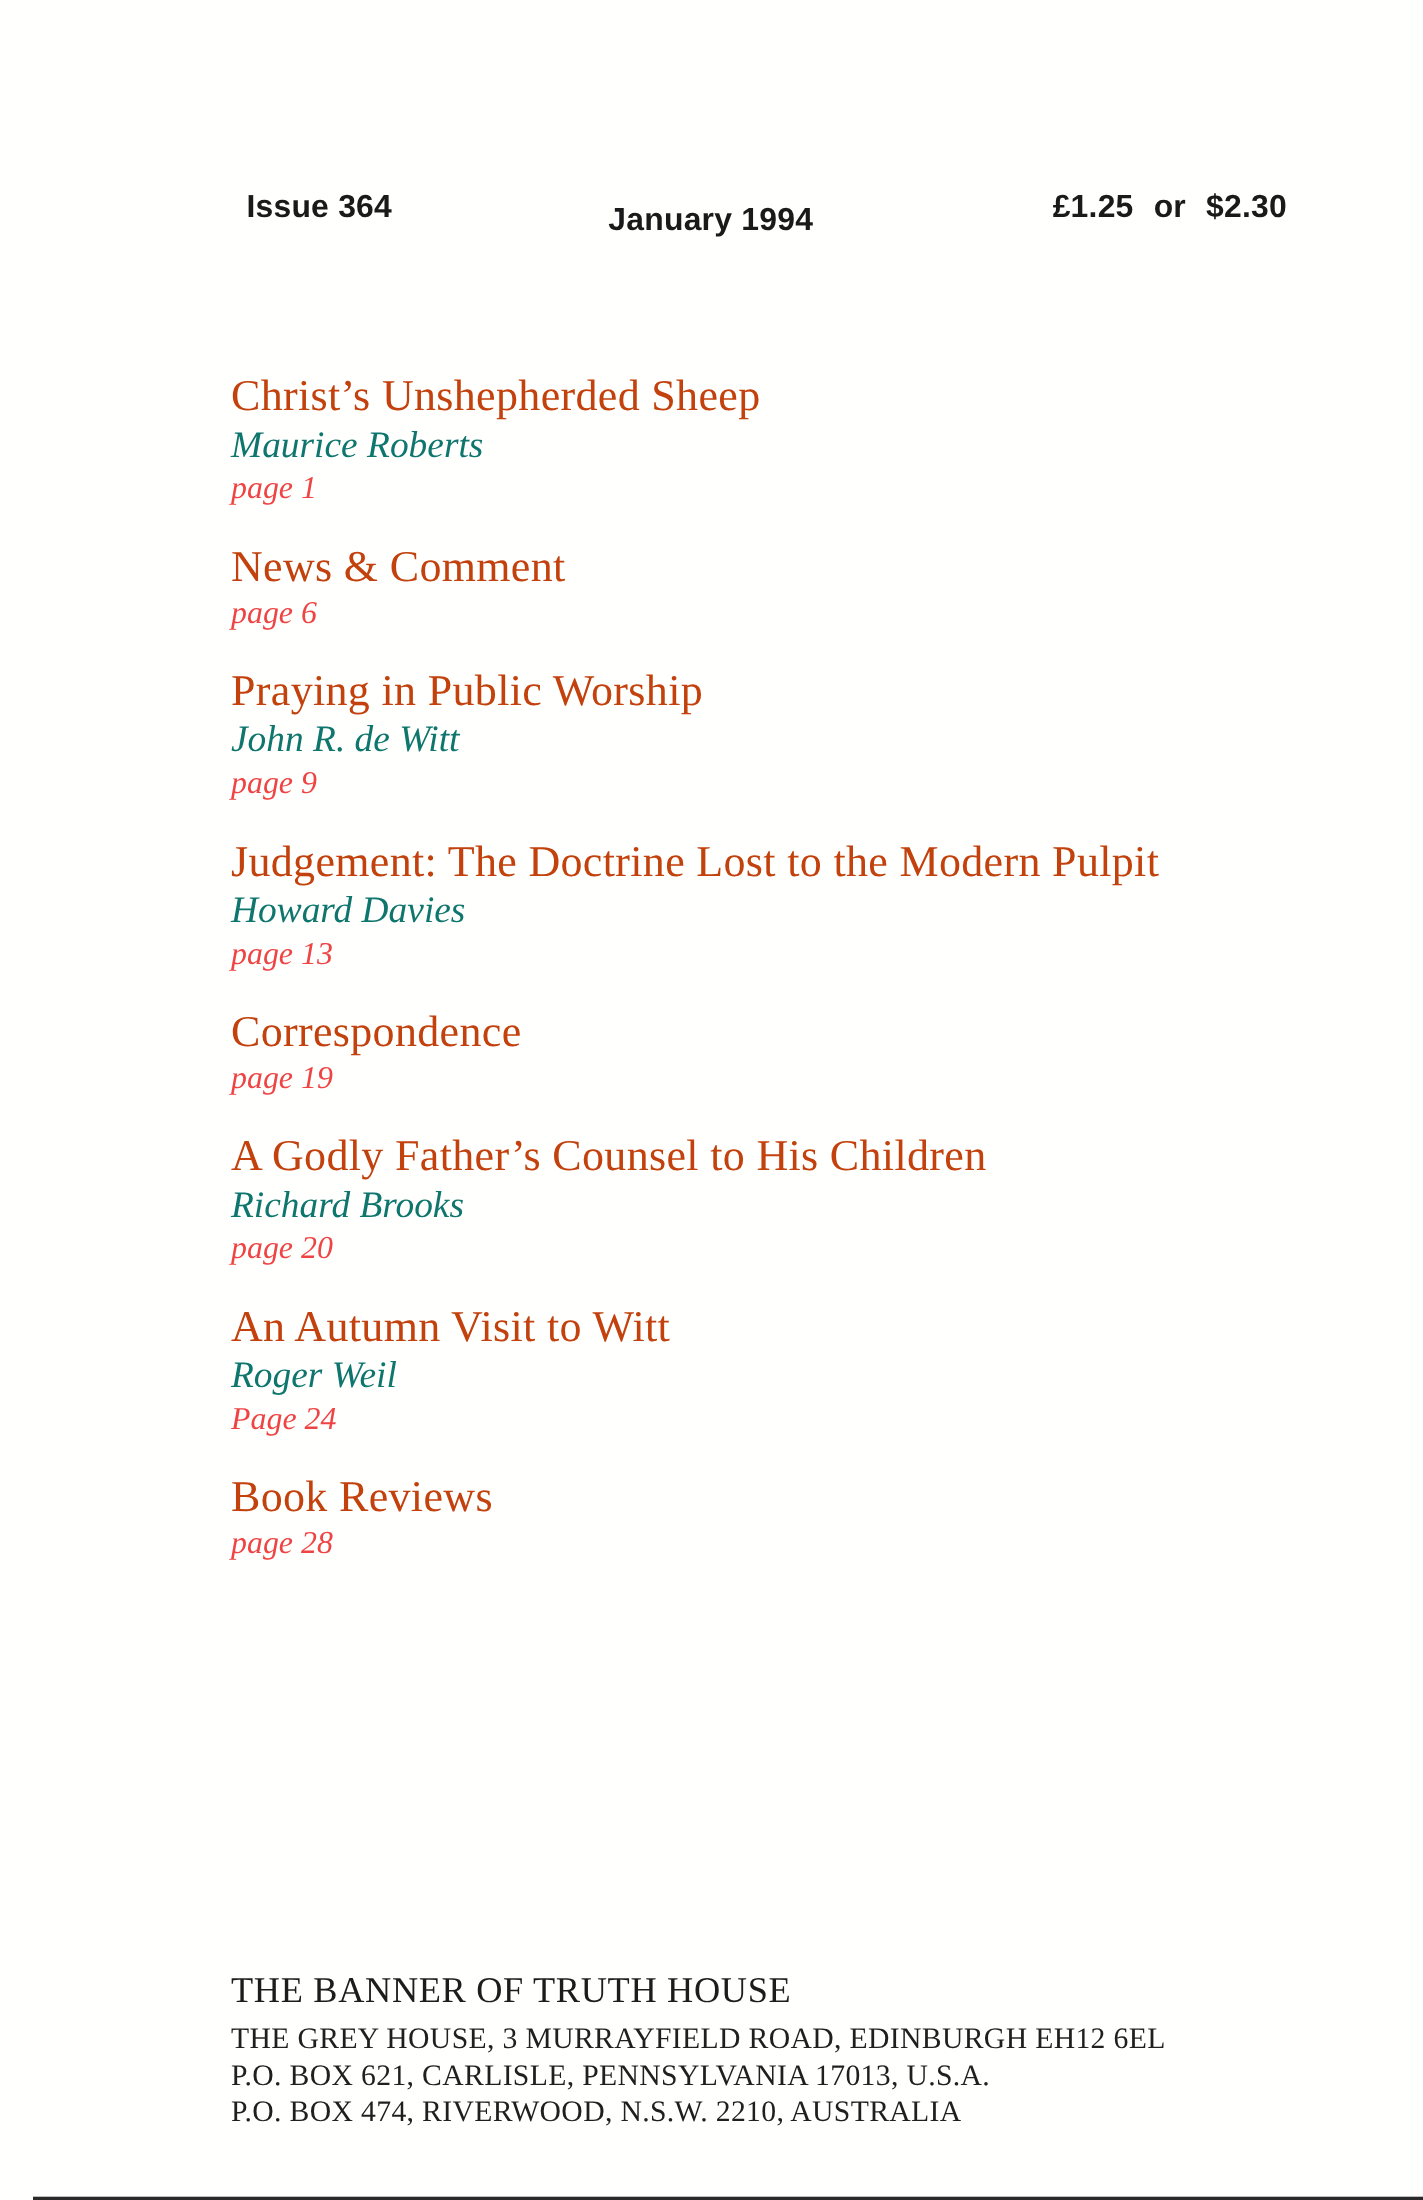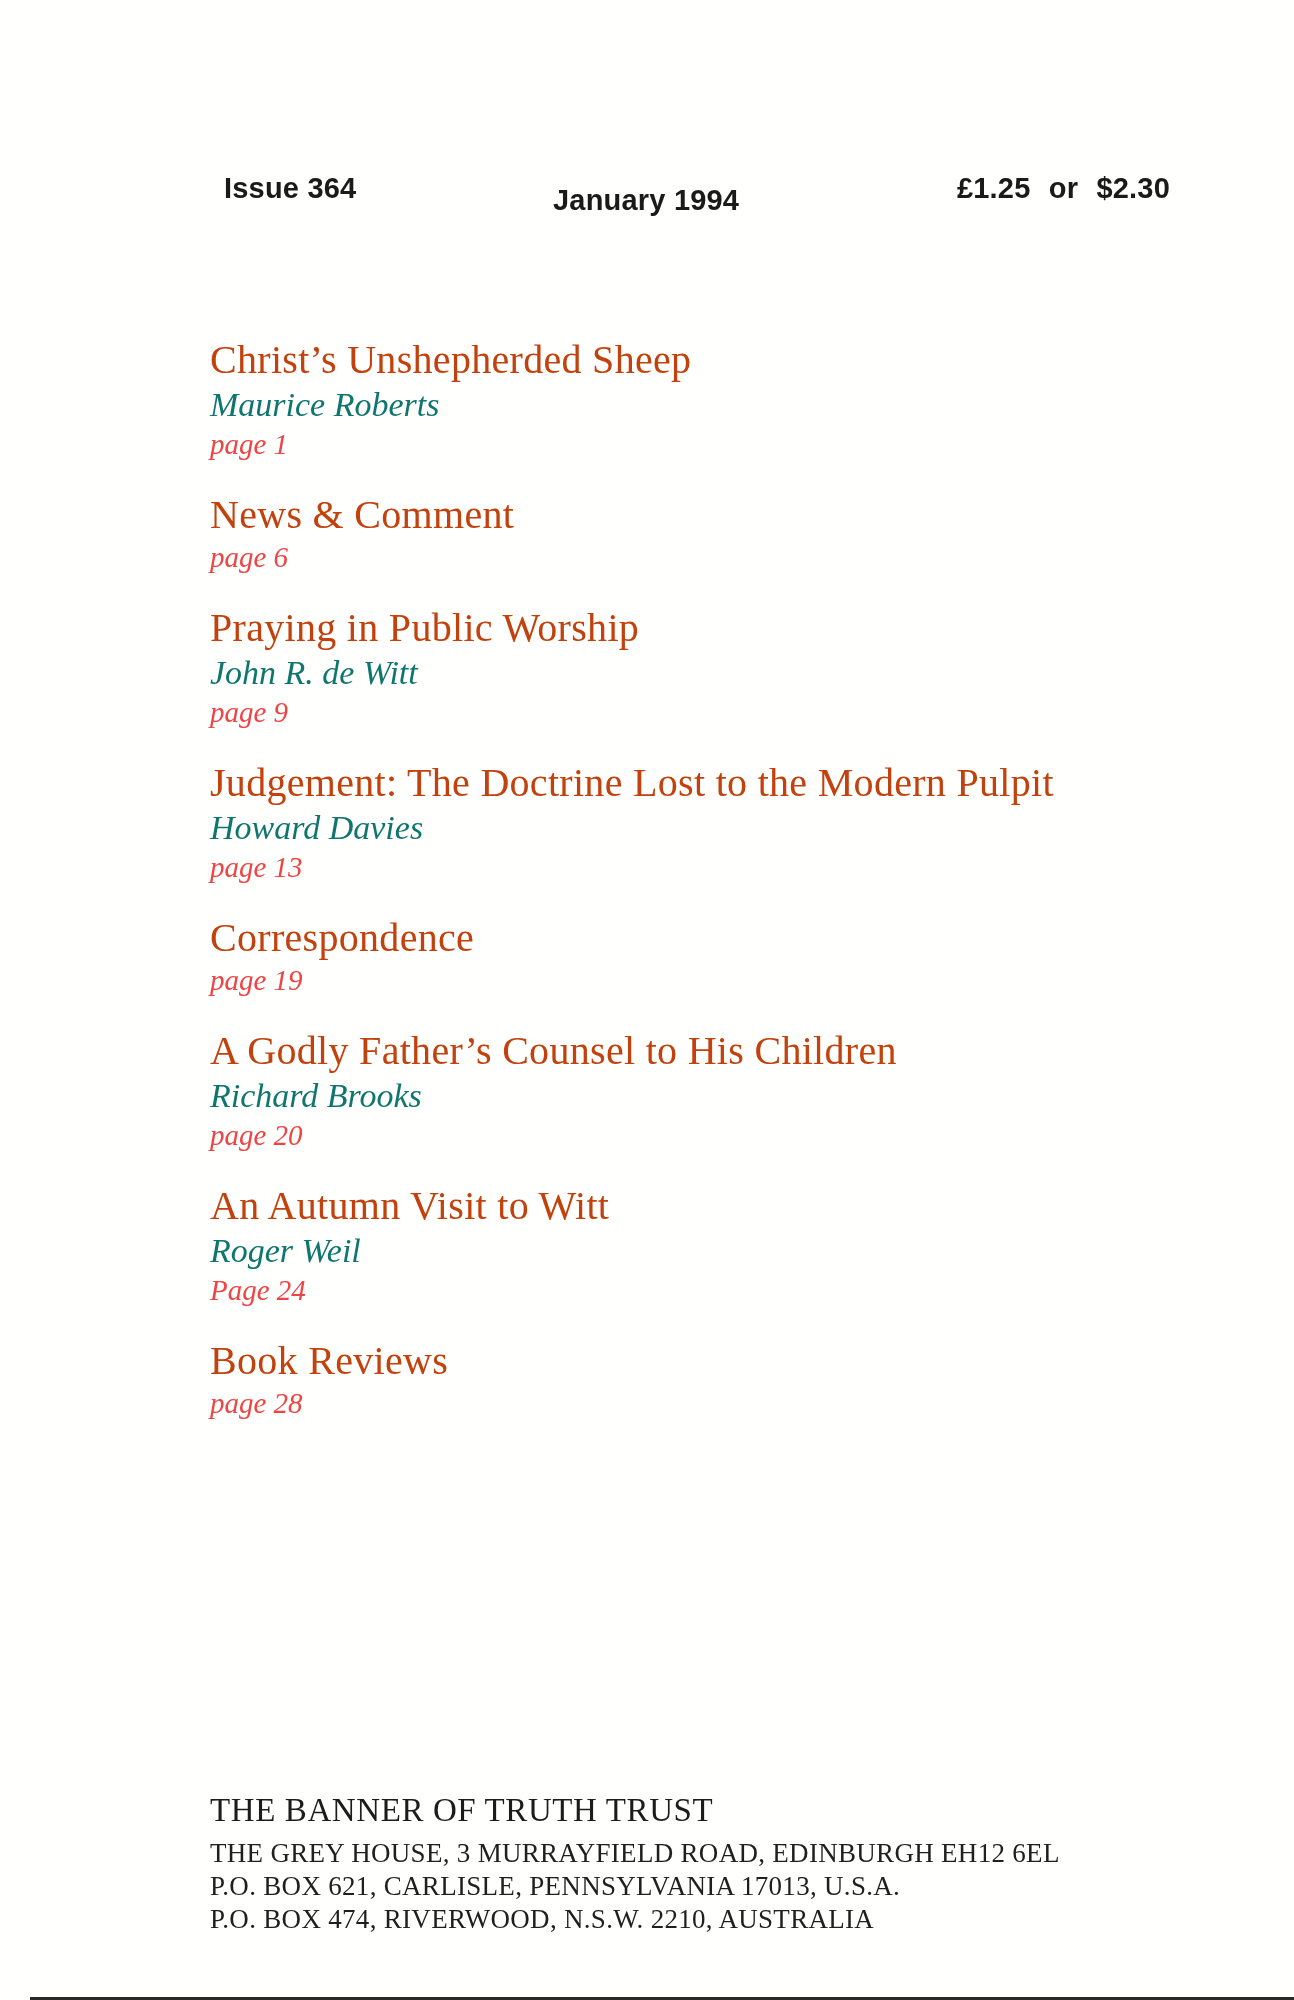--- a/index.html
+++ b/index.html
@@ -139,21 +139,21 @@
     </div>
 
     <div class="toc-entry">
       <div class="toc-title">Book Reviews</div>
       <div class="toc-page">page 28</div>
     </div>
 
   </div>
 
   <div class="publisher">
-    <div class="publisher-name">THE BANNER OF TRUTH TRUST</div>
+    <div class="publisher-name">THE BANNER OF TRUTH HOUSE</div>
     <div class="publisher-address">THE GREY HOUSE, 3 MURRAYFIELD ROAD, EDINBURGH EH12 6EL</div>
     <div class="publisher-address">P.O. BOX 621, CARLISLE, PENNSYLVANIA 17013, U.S.A.</div>
     <div class="publisher-address">P.O. BOX 474, RIVERWOOD, N.S.W. 2210, AUSTRALIA</div>
   </div>
 
   <div class="bottom-edge"></div>
 
 </div>
 
 </body></html>

